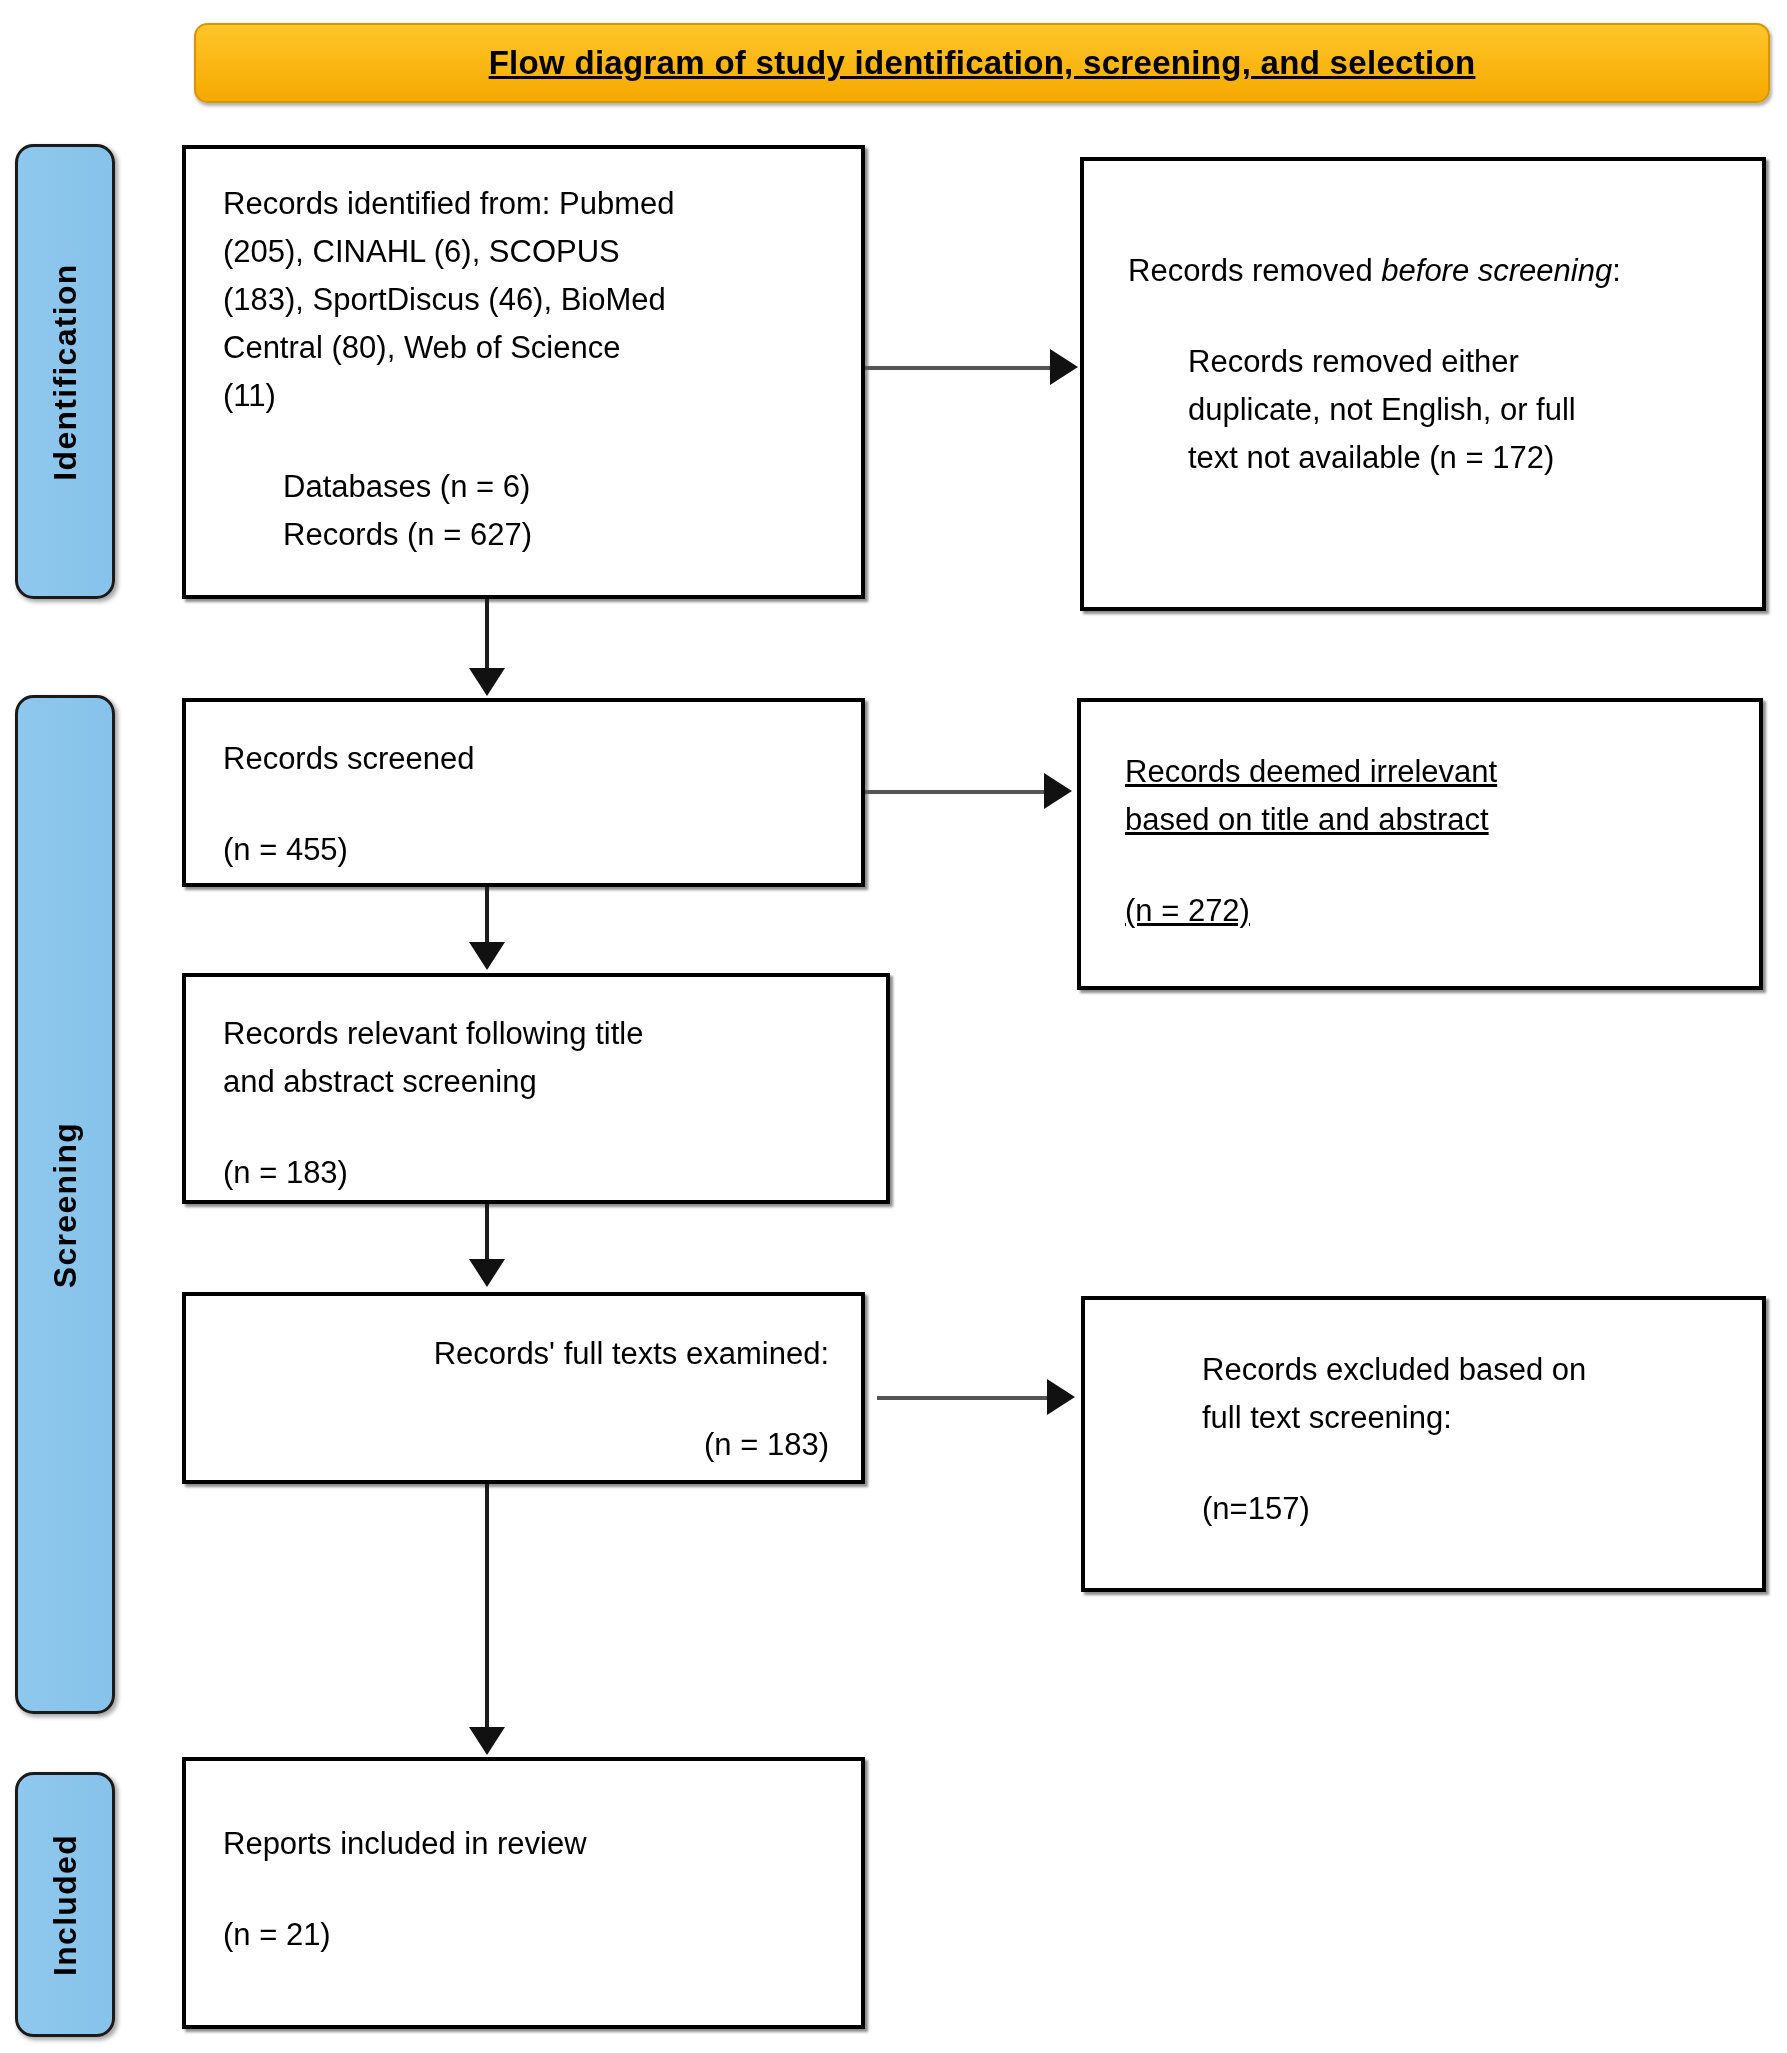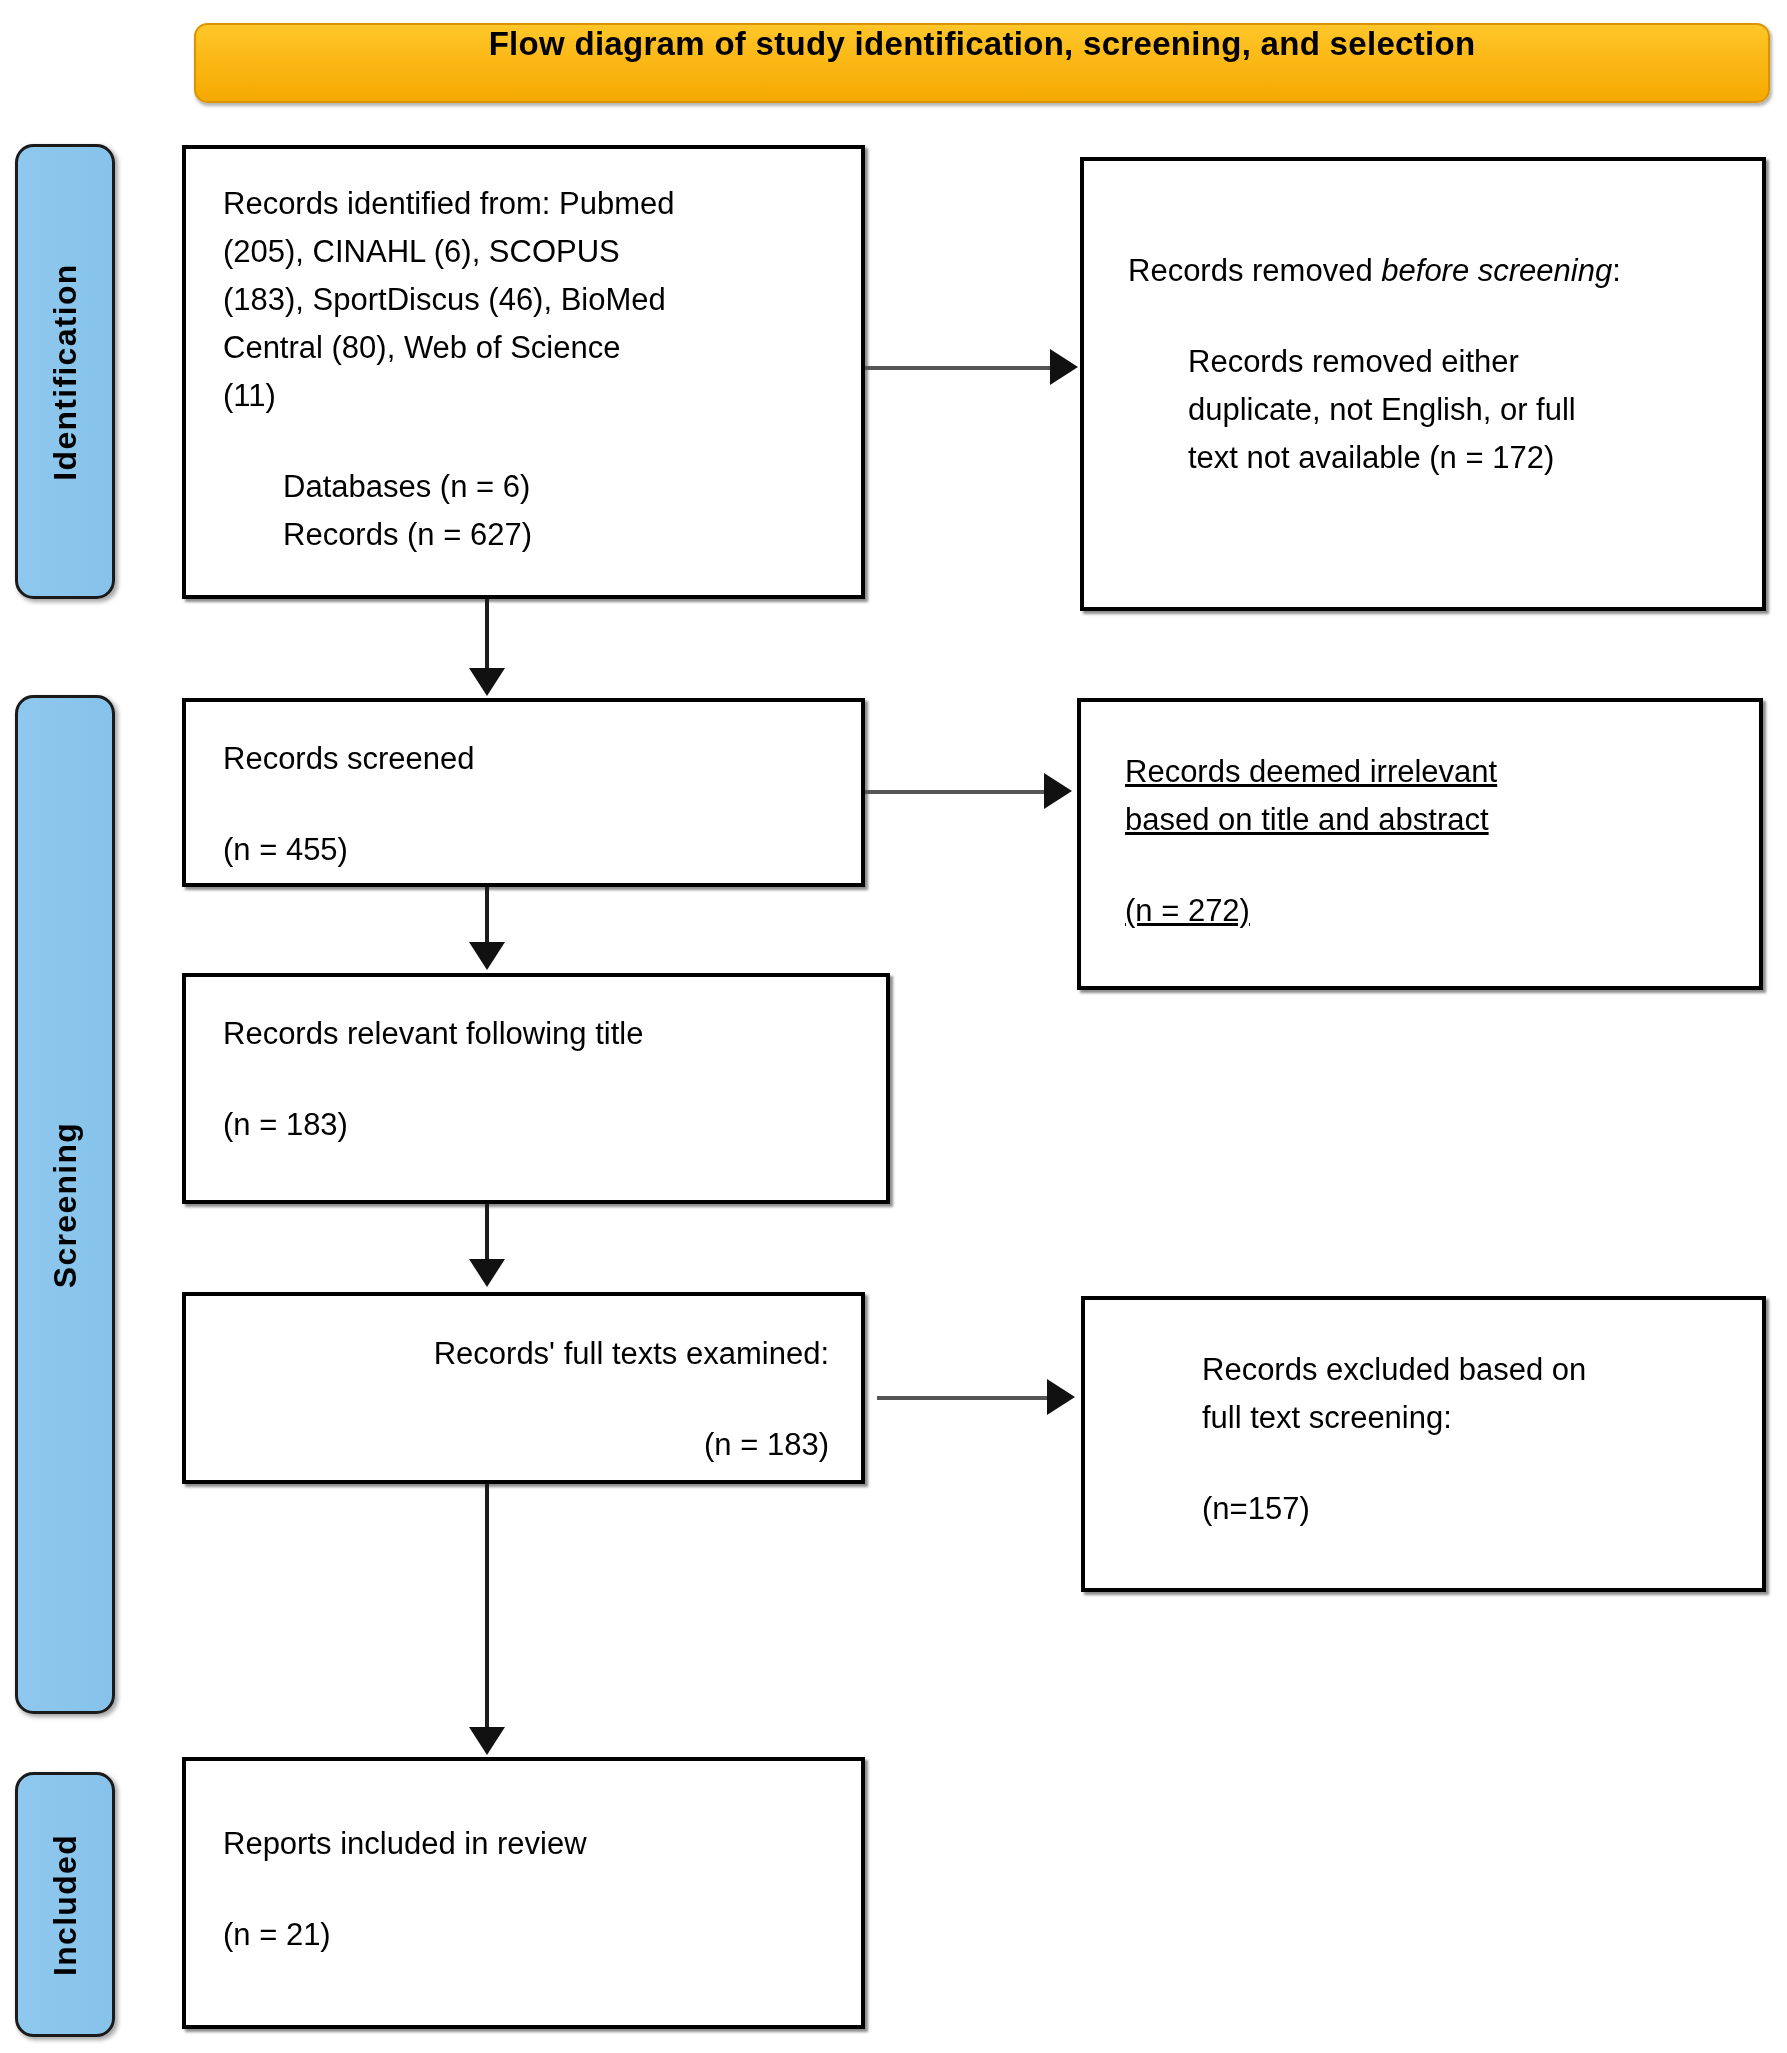--- a/index.html
+++ b/index.html
@@ -24,23 +24,24 @@
     left: 194px;
     top: 23.4px;
     width: 1576px;
     height: 80px;
     background: #FBB117;
     background: linear-gradient(180deg, #FFC629 0%, #F5A900 100%);
     border: 2.5px solid #D99400;
     border-radius: 13.4px;
     box-shadow: 1.7px 2.5px 3.3px rgba(0,0,0,0.30);
     display: flex;
-    align-items: flex-start;
+    align-items: center;
     justify-content: center;
     box-sizing: border-box;
+    text-decoration: underline;
   }
   .title-banner span {
     font-size: 33px;
     font-weight: bold;
     color: #000000;
     letter-spacing: 0.3px;
     white-space: nowrap;
   }
 
   
@@ -189,20 +190,21 @@
       <p>(n = 272)</p>
     </div>
   </div>
 
   <div class="vline" style="left:485px; top:887px; width:4.2px; height:60px;"></div>
   <div class="arrow-down" style="left:469px; top:942px;"></div>
 
   <div class="fbox" style="left:182px; top:973px; width:708px; height:231px;padding-left:6px;">
     <div class="btext" style="top:27px; padding:0 13.4px 0 25px;">
       <p>Records relevant following title</p>
+      <p>and abstract screening</p>
       <p class="spacer"></p>
       <p>(n = 183)</p>
     </div>
   </div>
 
   <div class="vline" style="left:485px; top:1204px; width:4.2px; height:60px;"></div>
   <div class="arrow-down" style="left:469px; top:1259px;"></div>
 
   <div class="fbox" style="left:182px; top:1292px; width:683px; height:192px;text-align:right;">
     <div class="btext" style="top:28px; padding:0 20px 0 25px;">

